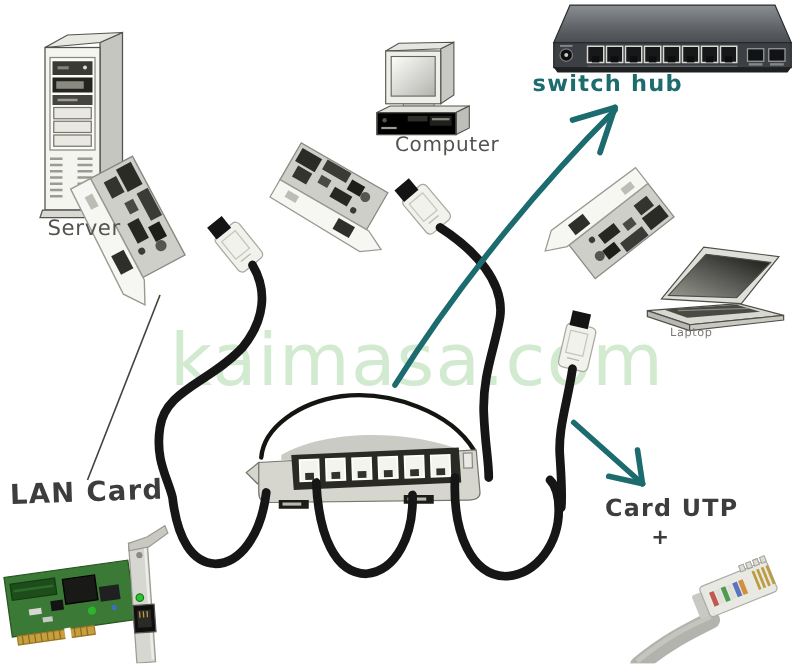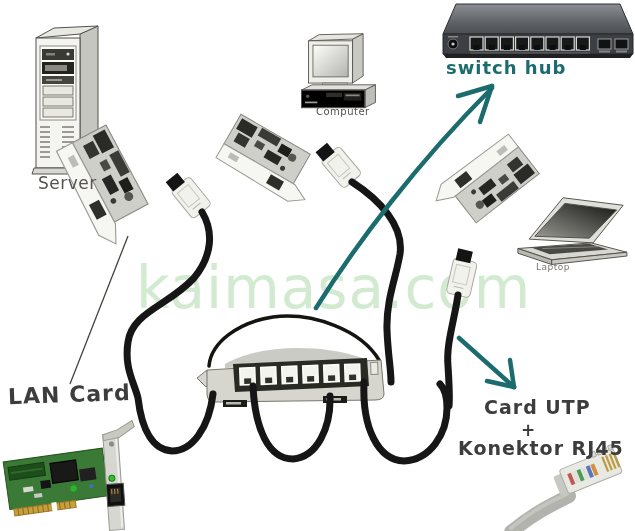--- a/index.html
+++ b/index.html
@@ -283,26 +283,25 @@
             <line x1="49" y1="4" x2="49" y2="20"></line>
           <line x1="53" y1="4" x2="53" y2="20"></line>
             <line x1="57" y1="4" x2="57" y2="20"></line>
         </g>
       </g>
     </g>
   </svg>
 
   <div class="lbl lbl-clip" style="left:38px;top:173px;font-size:17px;">Server</div>
 
-  <div class="lbl lbl-clip" style="left:316px;top:106px;font-size:10px;">Computer</div>
+  <div class="lbl lbl-clip" style="left:316px;top:106px;font-size:16px;">Computer</div>
 
   <div class="lbl lbl-laptop" style="left:536px;top:262px;text-align:center;">Laptop</div>
 
-  <div class="lbl teal" style="left:446px;top:57px;font-size:18px;">switch hub</div>
+  <div class="lbl teal" style="left:426px;top:57px;font-size:18px;">switch hub</div>
 
   <div class="lbl hand" style="left:8px;top:382px;font-size:22px;transform:rotate(-2deg);">LAN Card</div>
 
   <div class="lbl hand" style="left:484px;top:396px;font-size:19px;">Card UTP</div>
 
   <div class="lbl hand" style="left:521px;top:420px;font-size:17px;">+</div>
 
-  <div class="lbl hand" style="left:458px;top:437px;font-size:19px;">Konektor RJ45</div>
 </div>
 
 </body></html>

